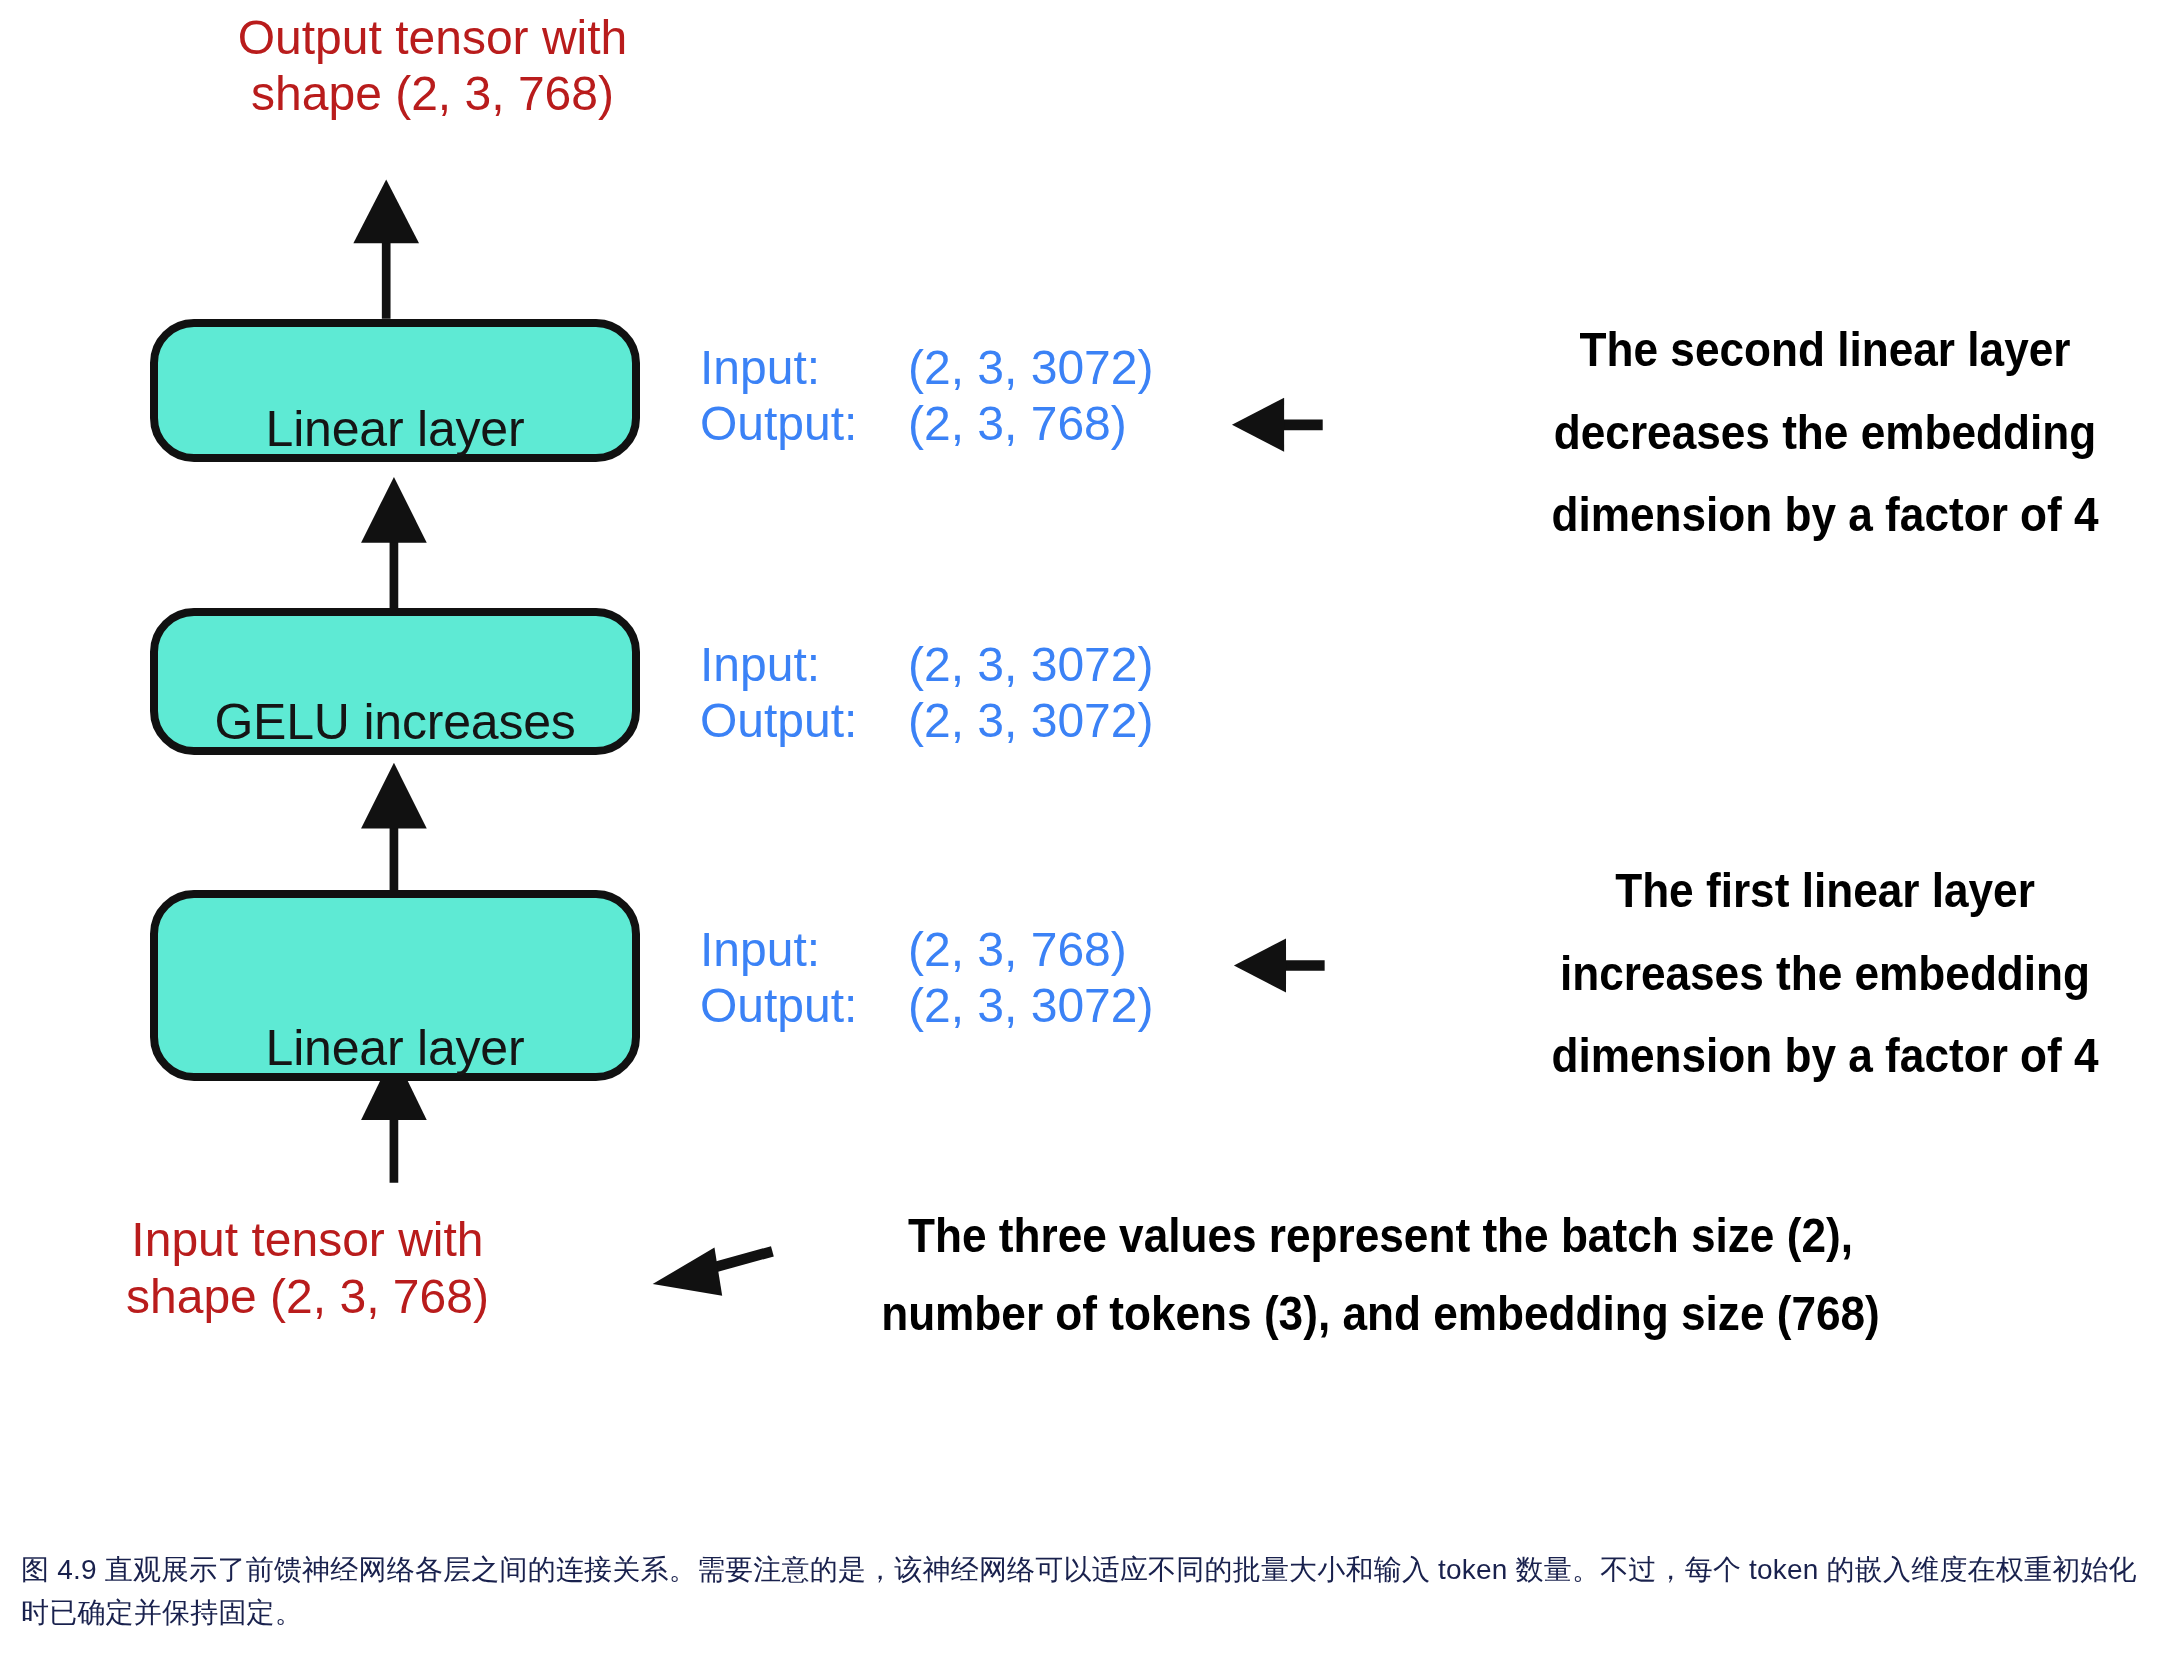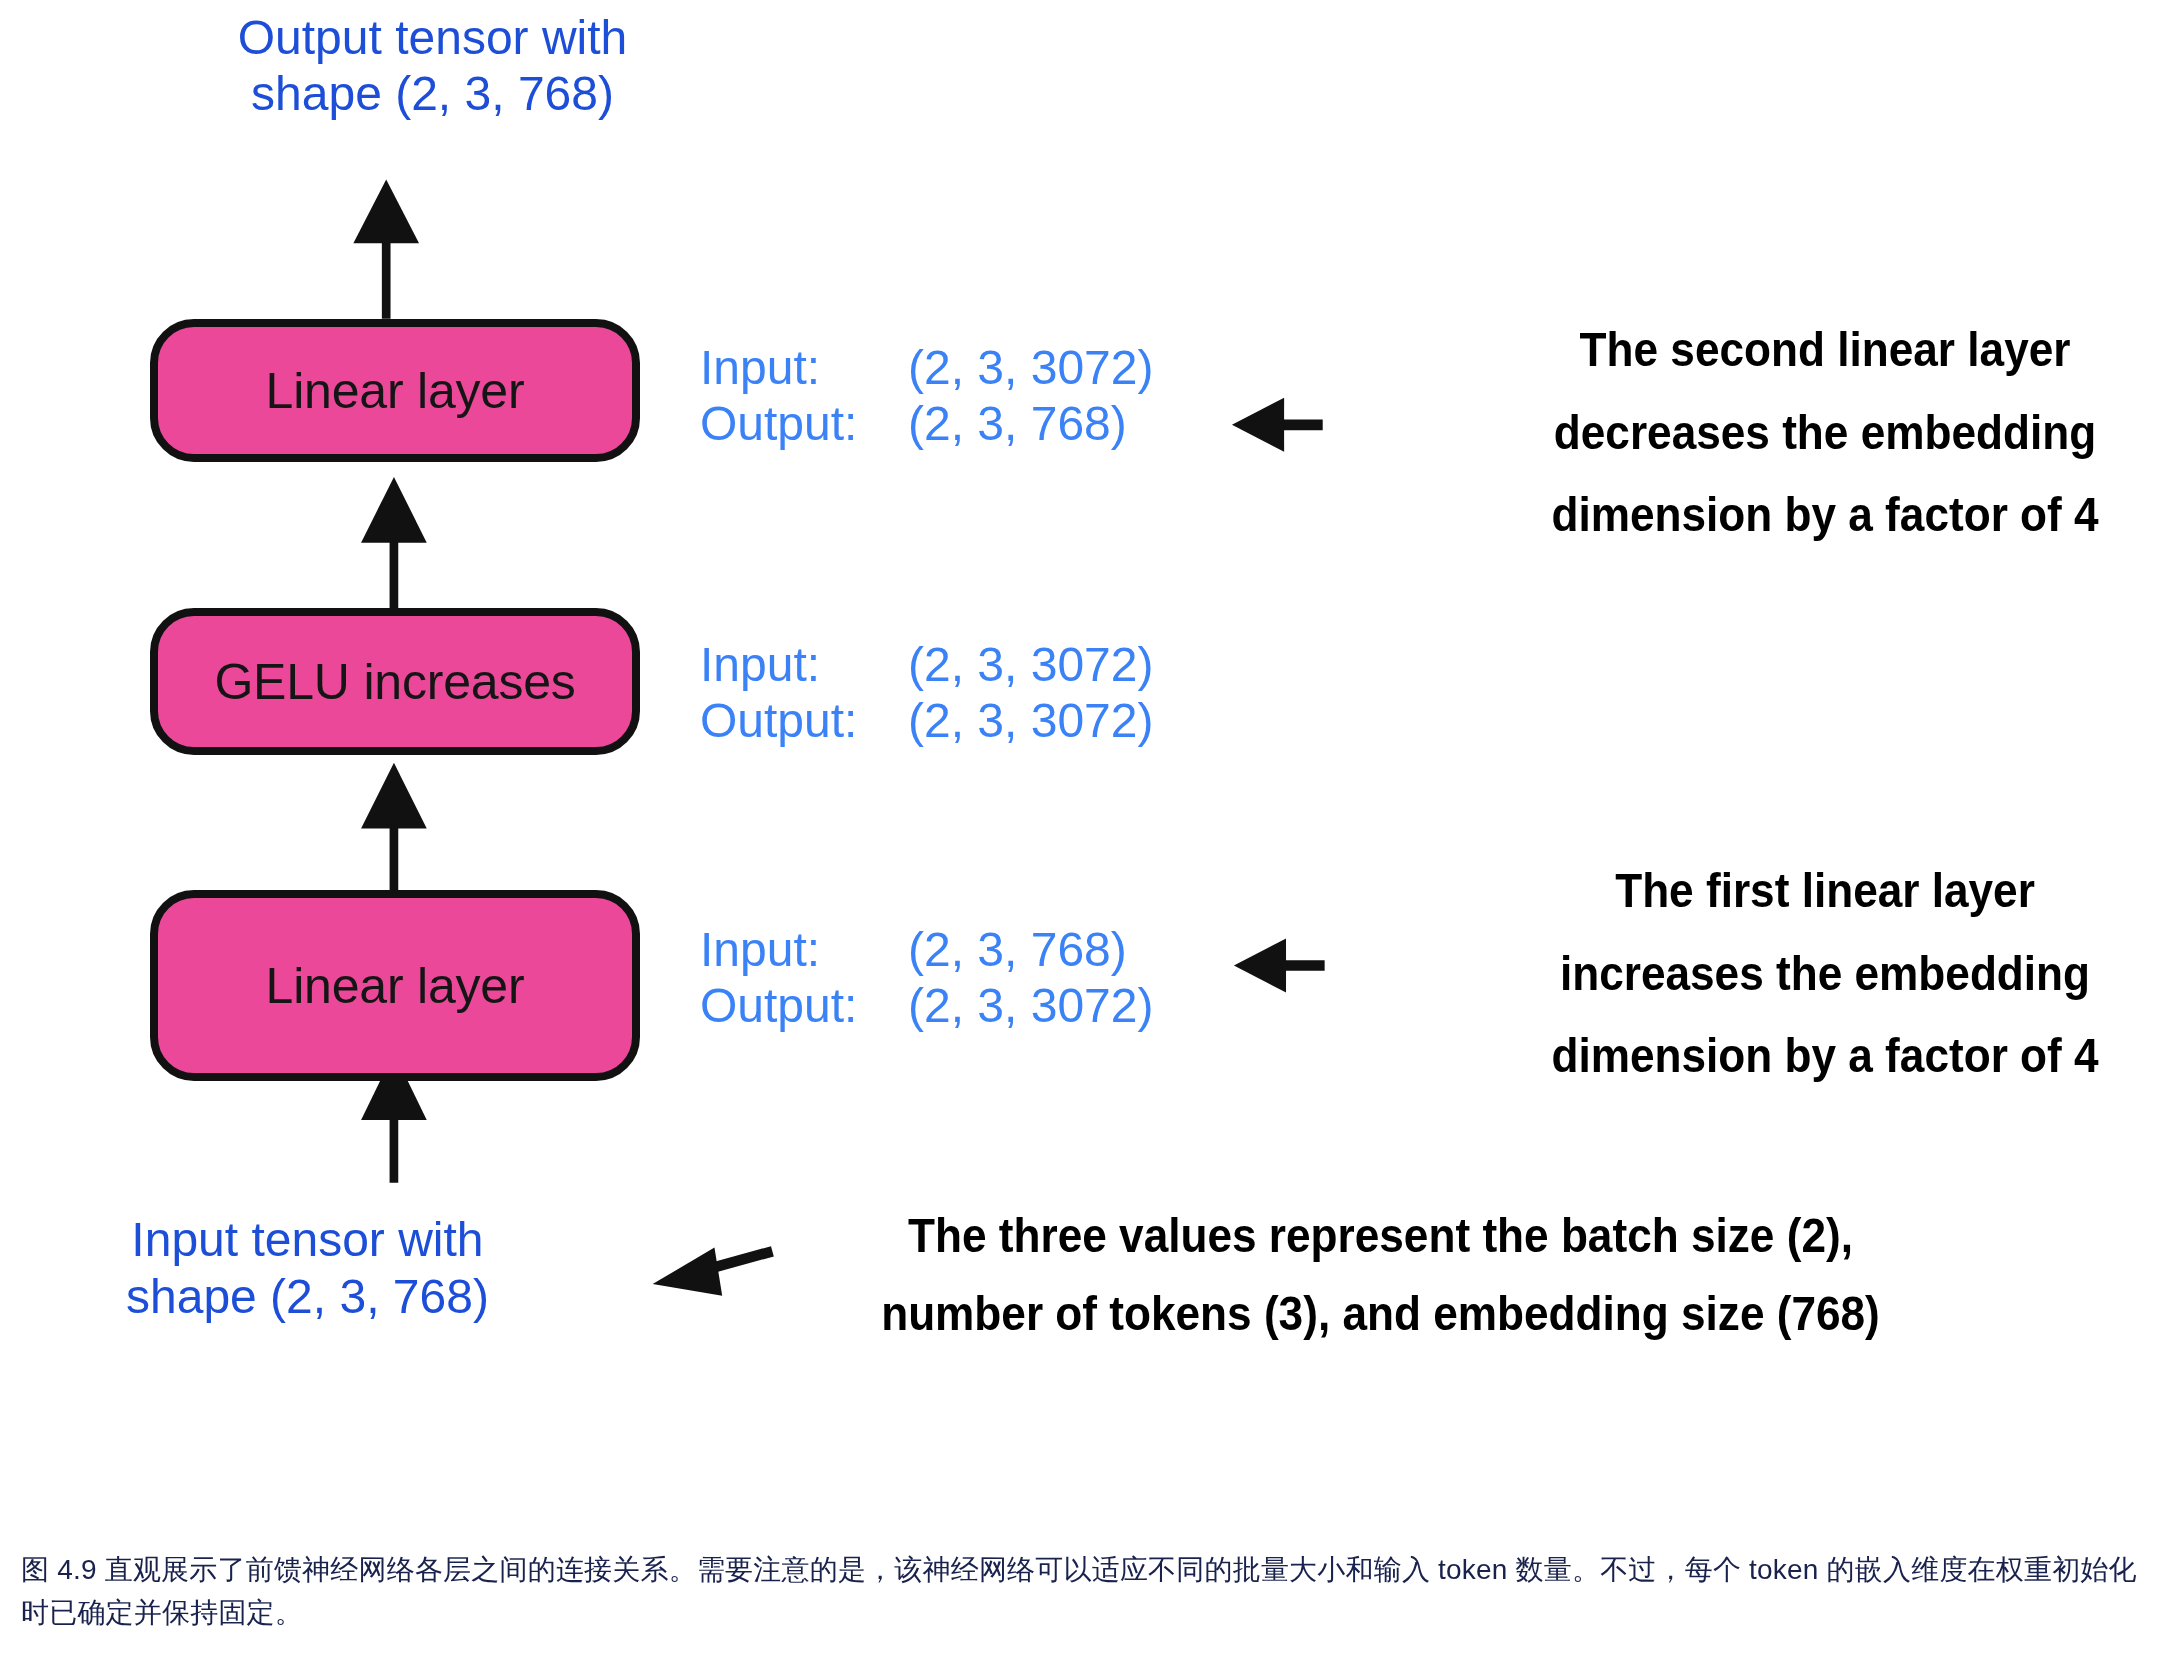--- a/index.html
+++ b/index.html
@@ -20,42 +20,42 @@
     left: 0; top: 0;
     width: 2182px;
     height: 1680px;
   }
   
   .node-box {
     position: absolute;
     box-sizing: border-box;
     border: 8.7px solid #111111;
     border-radius: 44px;
-    background: #ec4899;
+    background: #5eead4;
     display: flex;
-    align-items: center;
+    align-items: flex-end;
     justify-content: center;
   }
   .node-label {
     font-size: 50px;
     line-height: 1;
     letter-spacing: -0.2px;
     color: #151515;
     white-space: nowrap;
   }
   #box-linear-top   { left: 150px; top: 319px;  width: 490px; height: 143px; }
   #box-gelu         { left: 150px; top: 608px;  width: 490px; height: 147px; }
   #box-linear-bottom{ left: 150px; top: 890px;  width: 490px; height: 191px; }
 
   
   .plain-text {
     position: absolute;
     font-size: 48px;
     line-height: 1.18;
-    color: #1d4ed8;
+    color: #b91c1c;
     white-space: pre;
   }
   #label-output-tensor { left: 162px; top: 9.7px;  text-align: center; width: 541px; }
   #label-input-tensor  { left: 126px; top: 1212px; text-align: center; }
 
   
   .io-spec {
     position: absolute;
     font-size: 48px;
     line-height: 1.16;

